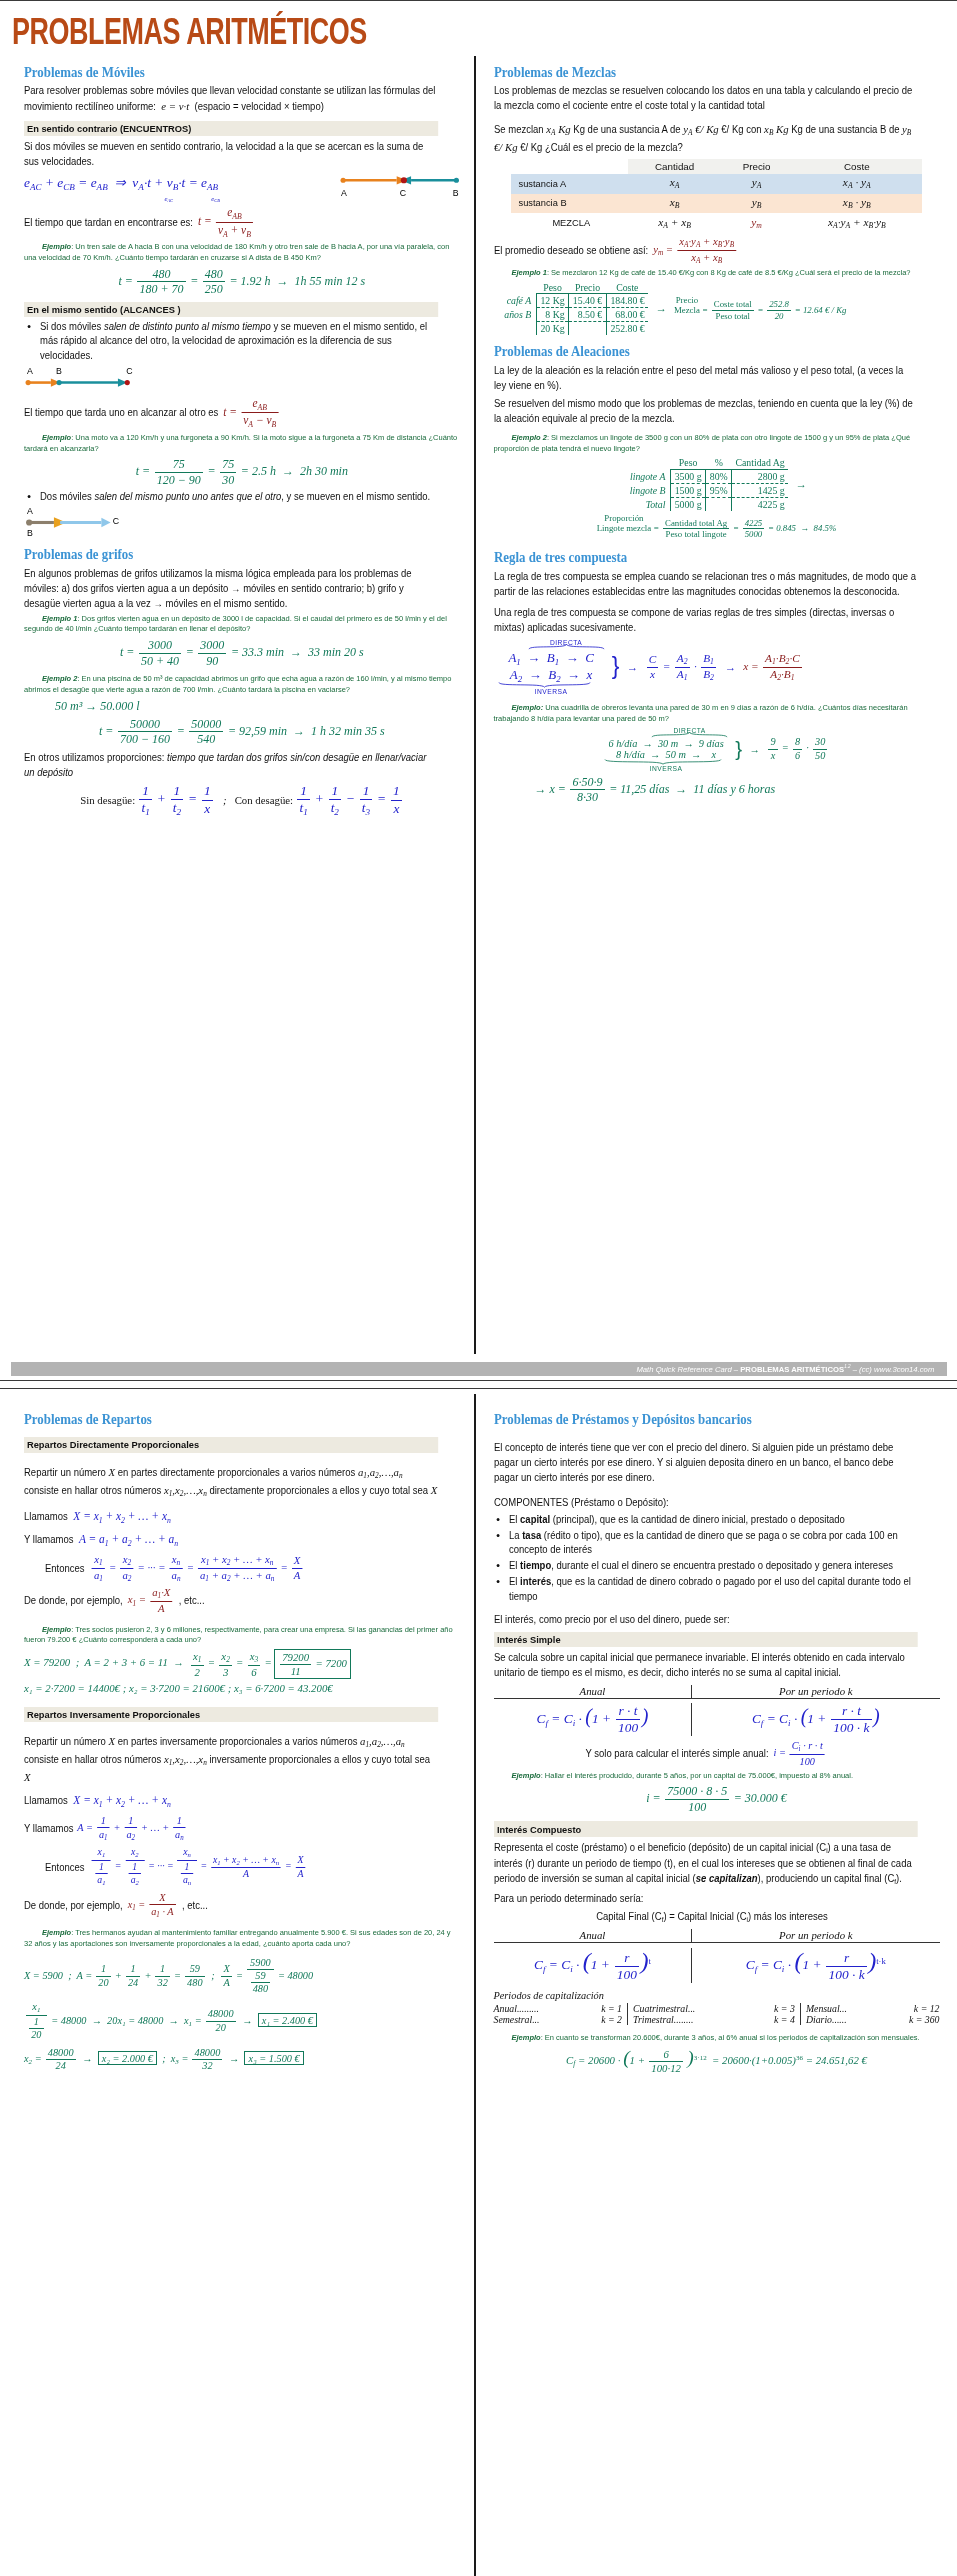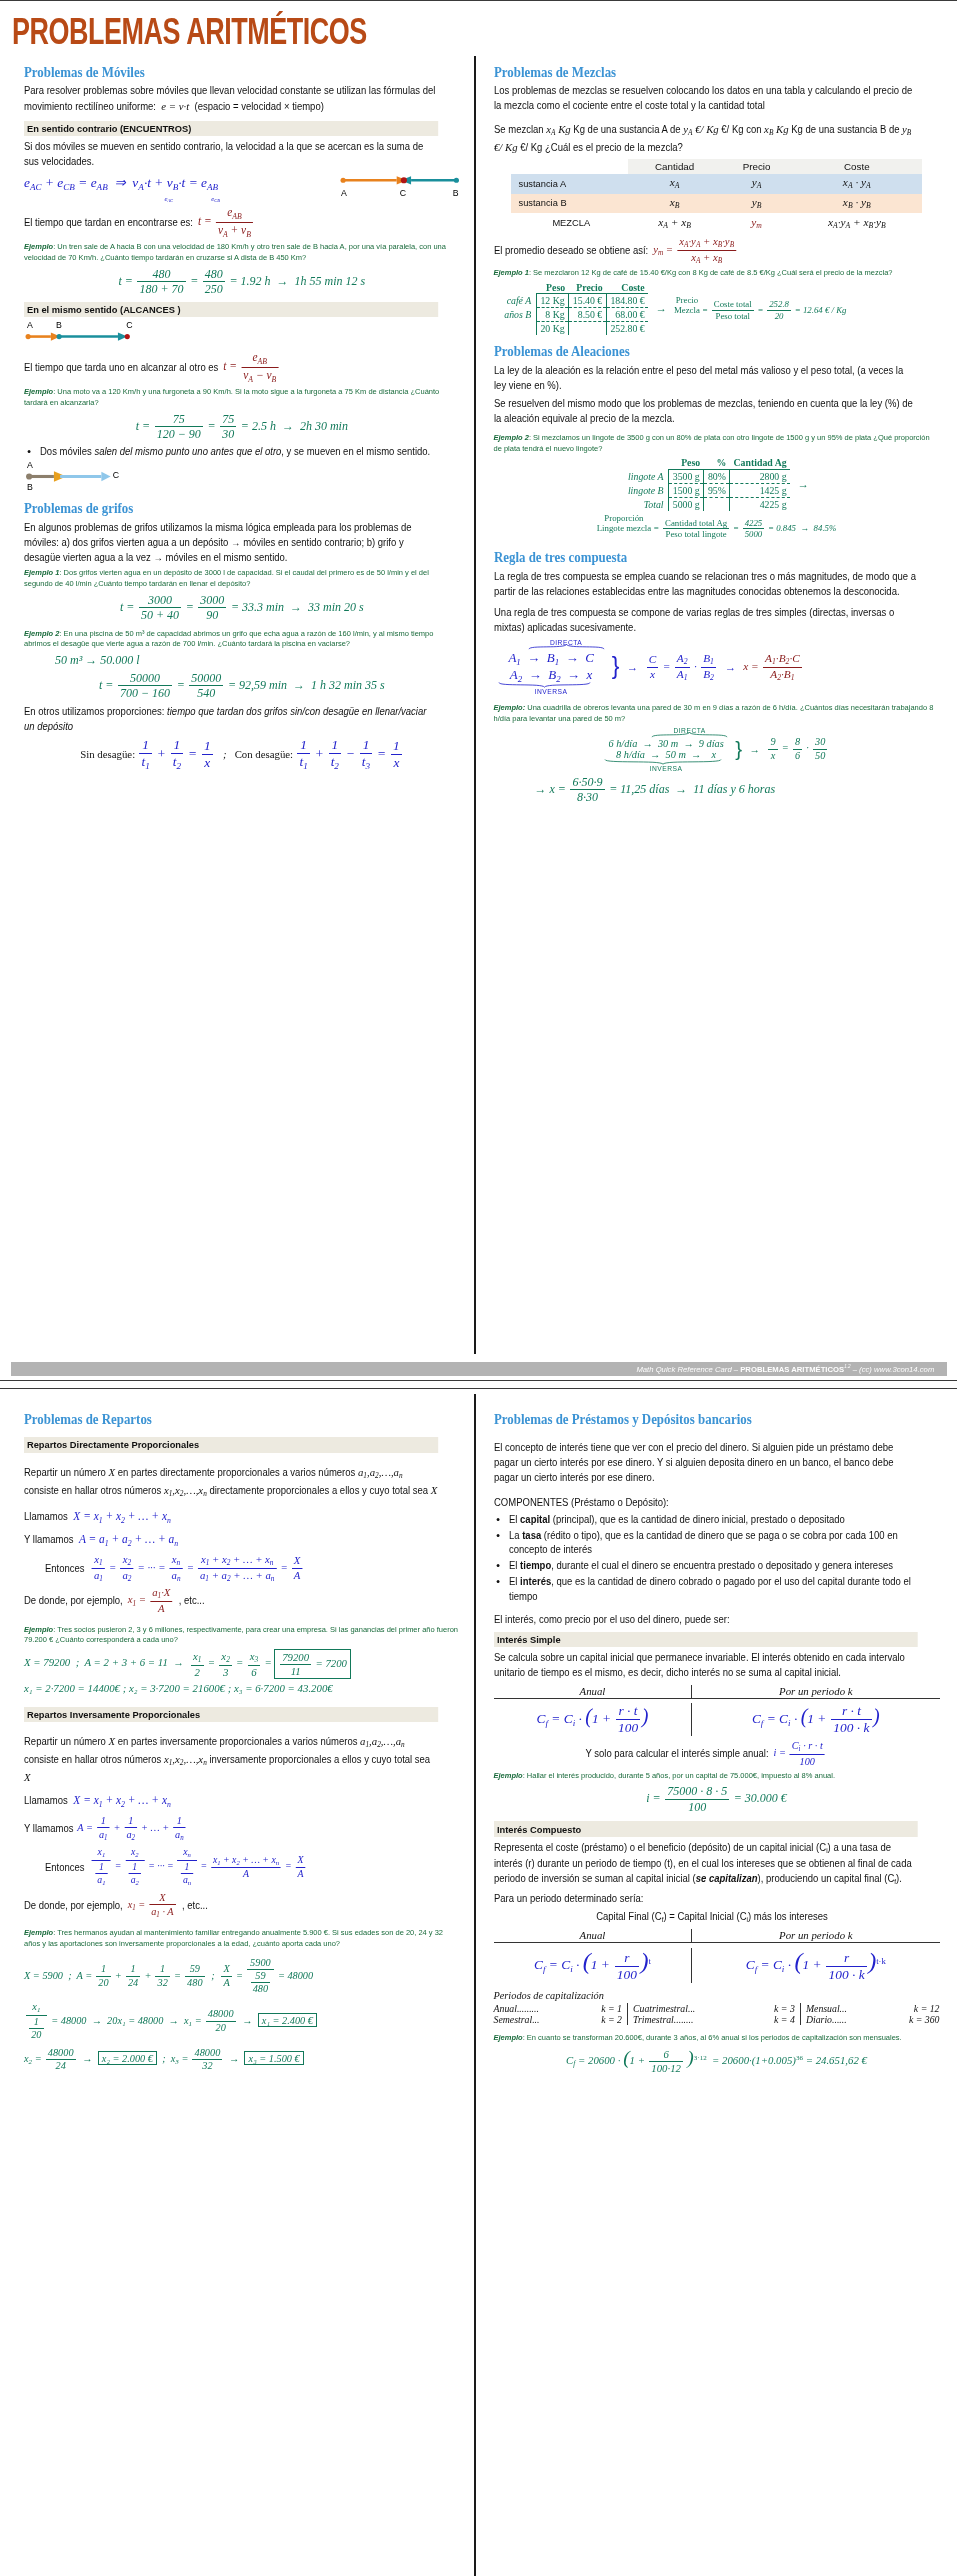--- a/index.html
+++ b/index.html
@@ -65,21 +65,21 @@
   ul.bl { margin:1px 0 2.1px 0; padding-left:15.5px; }
   ul.bl li { font-size:10px; line-height:1.45; margin:0 0 1.5px 0;
              transform:scaleX(0.95); transform-origin:left center; }
   ul.dot { list-style:disc; }
   .ex {
     font-size:7.5px;
     color:#1a6b3c;
     line-height:1.42;
     margin:2.6px 0 2.1px 0;
   }
-  .ex b, .ex .lbl { font-style:italic; font-weight:bold; }
+  .ex b, .ex .lbl { font-style:italic; font-weight:bold;margin-left:18px; }
   .math {
     font-family:"Liberation Serif", serif;
     font-style:italic;
     text-align:center;
     margin:3.1px 0;
   }
   .mi { font-family:"Liberation Serif", serif; font-style:italic; }
   .blue { color:#2222cc; }
   .dred { color:#8a1b1b; }
   .green { color:#12795a; }
@@ -103,21 +103,21 @@
   .footer b { font-style:normal; font-weight:bold; }
   .footer .v { font-size:4.6px; vertical-align:super; }
   table.mix { border-collapse:collapse; width:92%; margin:3.1px auto 2.1px auto; font-size:9.8px; }
   table.mix th { background:#f1f1ee; font-weight:normal; padding:2.1px 4.1px; text-align:center; }
   table.mix td { padding:2.6px 4.1px; text-align:center; font-family:"Liberation Serif", serif; font-style:italic; font-size:11.3px;}
   table.mix td.rh { text-align:left; font-style:normal; font-family:"Liberation Sans", sans-serif; font-size:9.3px; padding-left:7.2px;}
   tr.rowA { background:#cfdfee; }
   tr.rowB { background:#fbe5d2; }
   tr.rowM td { background:transparent; }
   table.gtab { border-collapse:collapse; font-family:"Liberation Serif", serif; color:#12795a; font-size:9.8px; margin:0; }
-  table.gtab th { font-style:normal; font-weight:bold; padding:0.5px 3.6px; text-align:right; border-bottom:0.8px solid #12795a; }
+  table.gtab th { font-style:normal; font-weight:normal; padding:0.5px 3.6px; text-align:center; border-bottom:0.8px solid #12795a; }
   table.gtab th.blank { border-bottom:none; }
   table.gtab td { padding:1px 3.6px; text-align:right; border-bottom:0.7px dashed #12795a; }
   table.gtab td.lab { font-style:italic; text-align:right; border-bottom:none; padding-right:4.6px;}
   table.gtab td.vline { border-left:0.8px solid #12795a; }
   .flexrow { display:flex; align-items:center; justify-content:center; gap:7.2px; }
   .boxed { border:0.9px solid #12795a; padding:0.5px 3.1px; display:inline-block; }
   .brace { font-size:6.7px; letter-spacing:0.5px; }
   .cen { text-align:center; }
   svg { display:block; }
   .diagwrap { display:flex; align-items:center; gap:9.3px; justify-content:flex-start; }
@@ -182,20 +182,25 @@
       <div class="math eq-green">
         t =
         <span class="frac"><span class="num">480</span><span class="den">180 + 70</span></span>
         =
         <span class="frac"><span class="num">480</span><span class="den">250</span></span>
         = <span>1.92 h</span>
         &nbsp;→&nbsp; <span>1h 55 min 12 s</span>
       </div>
 
       <div class="sub-band">En el mismo sentido (ALCANCES )</div>
+      <ul class="bl dot">
+        <li class="body">
+          <span>Si dos móviles </span><i>salen de distinto punto al mismo tiempo</i><span> y se mueven en el mismo sentido, el más rápido al alcance del otro, la velocidad de aproximación es la diferencia de sus velocidades.</span>
+        </li>
+      </ul>
 
       <div class="diagwrap">
         <div>
           <svg width="111" height="29" viewBox="0 0 215 56">
             <text x="6" y="16" font-size="17" font-family="Liberation Sans">A</text>
             <text x="62" y="16" font-size="17" font-family="Liberation Sans">B</text>
             <text x="198" y="16" font-size="17" font-family="Liberation Sans">C</text>
             <line x1="8" y1="32" x2="52" y2="32" stroke="#e8821e" stroke-width="5"></line>
             <polygon points="52,24 70,32 52,40" fill="#e8821e"></polygon>
             <circle cx="8" cy="32" r="5" fill="#e8821e"></circle>

